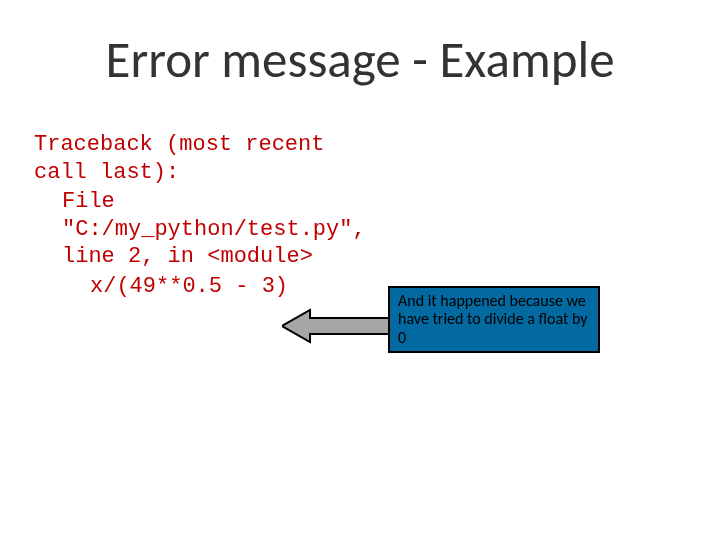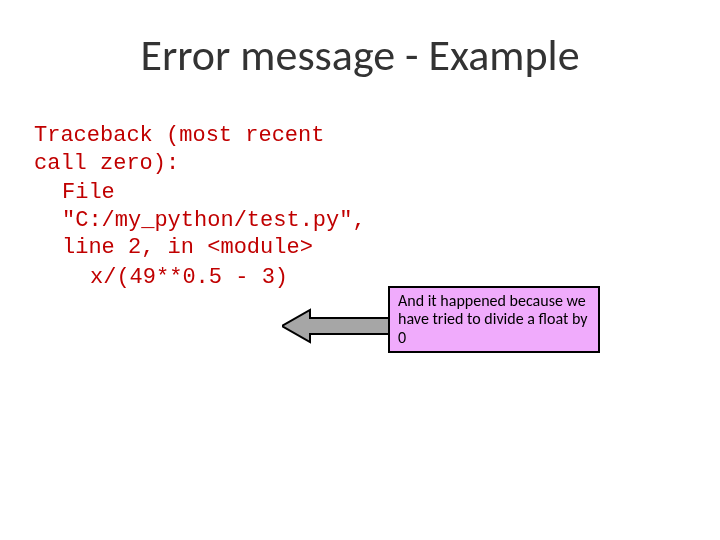--- a/index.html
+++ b/index.html
@@ -10,21 +10,21 @@
     body {
       width: 720px;
       height: 540px;
       background: #ffffff;
       font-family: Calibri, Arial, sans-serif;
       position: relative;
       overflow: hidden;
     }
     .title {
       text-align: center;
-      font-size: 44px;
+      font-size: 51px;
       color: #333333;
       font-weight: 400;
       margin-top: 28px;
       margin-bottom: 40px;
     }
     .code-block {
       margin-left: 34px;
       width: 340px;
       font-family: "Courier New", Courier, monospace;
       font-size: 22px;
@@ -53,34 +53,34 @@
       top: 20px;
       width: 108px;
       height: 40px;
     }
     .callout-box {
       position: absolute;
       left: 10px;
       top: 0;
       width: 212px;
       border: 2px solid #000000;
-      background: #f0abfc;
+      background: #0369a1;
       padding: 4px 8px;
       font-size: 16px;
       color: #000000;
       line-height: 1.15;
     }
   </style>
 </head>
 <body>
 
 <h1 class="title">Error message - Example</h1>
 
 <div class="code-block">
-  <div class="code-line">Traceback (most recent call zero):</div>
+  <div class="code-line">Traceback (most recent call last):</div>
   <div class="code-line indent1">File "C:/my_python/test.py", line 2, in &lt;module&gt;</div>
   <div class="code-line indent2">x/(49**0.5 - 3)</div>
 </div>
 
 <div class="callout-wrap">
   <svg class="arrow" viewBox="0 0 108 40">
     <polygon points="0,20 28,4 28,12 108,12 108,28 28,28 28,36" fill="#a6a6a6" stroke="#000000" stroke-width="2"></polygon>
   </svg>
   <div class="callout-box">
     <span>And it happened because we have tried to divide a float by 0</span>

